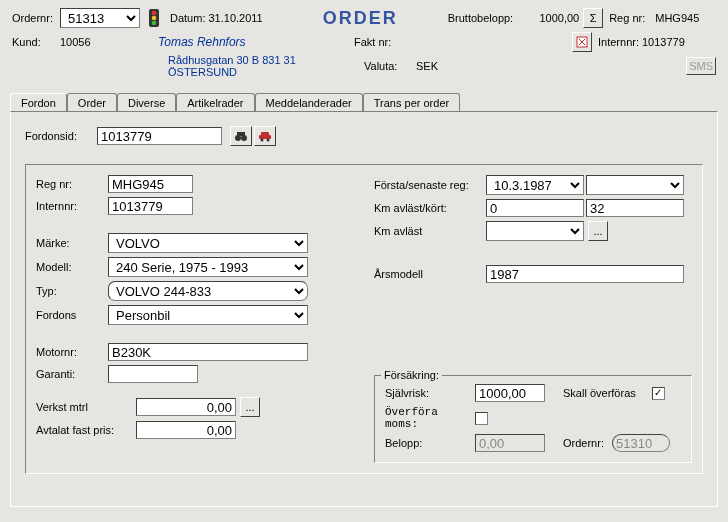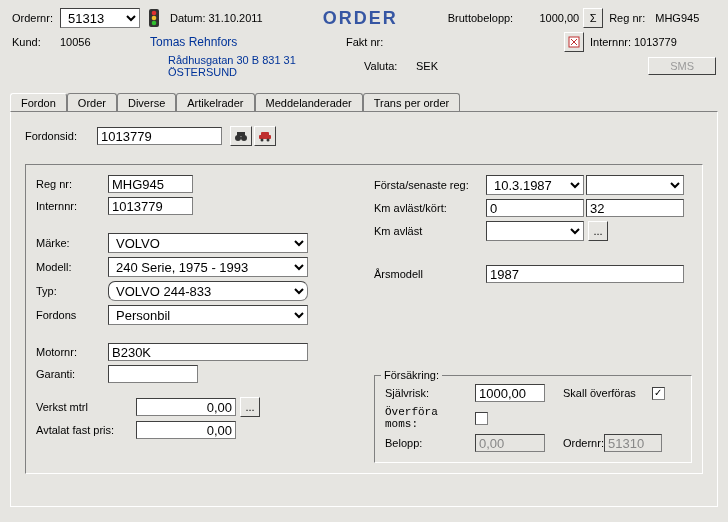--- a/index.html
+++ b/index.html
@@ -140,21 +140,21 @@
   background: #e6e5e1;
   padding: 0 3px;
 }
 .traffic svg { display:block; }
 .sms-btn {
   background: #e6e5e1;
   border: 1px solid #808080;
   border-top-color:#fff; border-left-color:#fff;
   border-right-color:#404040; border-bottom-color:#404040;
   color: #9a9a9a;
-  padding:2px 21px;
+  padding:2px 2px;
   font-size:11px;
 }
 </style>
 </head>
 <body>
 
 <div class="header">
   <div class="header-row">
     <span class="label" style="width:48px;">Ordernr:</span>
     <select style="width:80px;"><option>51313</option></select>
@@ -171,21 +171,21 @@
     <span class="big-title" style="margin-left:60px;">ORDER</span>
     <span style="margin-left:50px;">Bruttobelopp:</span>
     <span style="margin-left:18px;width:48px;text-align:right;">1000,00</span>
     <button class="btn" style="margin-left:4px;">Σ</button>
     <span style="margin-left:6px;">Reg nr:</span>
     <span style="margin-left:10px;">MHG945</span>
   </div>
   <div class="header-row">
     <span class="label" style="width:48px;">Kund:</span>
     <span style="width:90px;">10056</span>
-    <span class="customer-name" style="width:196px;">Tomas Rehnfors</span>
+    <span class="customer-name" style="width:196px;margin-left:8px;font-style:italic;">Tomas Rehnfors</span>
     <span style="width:104px;">Fakt nr:</span>
     <span style="width:50px;"></span>
     <button class="btn" style="margin-left:64px;">
       <svg width="12" height="12">
           <rect x="1" y="1" width="10" height="10" fill="#fff" stroke="#c03030"></rect>
           <path d="M3 3 L9 9 M9 3 L3 9" stroke="#c03030" stroke-width="1"></path>
         </svg>
     </button>
     <span style="margin-left:6px;">Internnr:</span>
     <span style="margin-left:3px;">1013779</span>
@@ -312,20 +312,20 @@
             <span class="checkbox checked" style="margin-left:16px;"></span>
           </div>
           <div class="row">
             <span style="width:90px;font-family:Liberation Mono, monospace;">Överföra moms:</span>
             <span class="checkbox"></span>
           </div>
           <div class="row">
             <span style="width:90px;">Belopp:</span>
             <input class="input readonly" readonly="" style="width: 70px; color: rgb(136, 136, 136);" value="0,00">
             <span style="margin-left:18px;">Ordernr:</span>
-            <input class="input readonly" readonly="" style="width: 58px; color: rgb(136, 136, 136);" value="51310">
+            <input class="input readonly" readonly="" style="width: 58px; margin-left: 8px; color: rgb(136, 136, 136); border-radius: 9px;" value="51310">
           </div>
         </div>
       </div>
     </div>
   </div>
 
 </div>
 
 </body></html>

